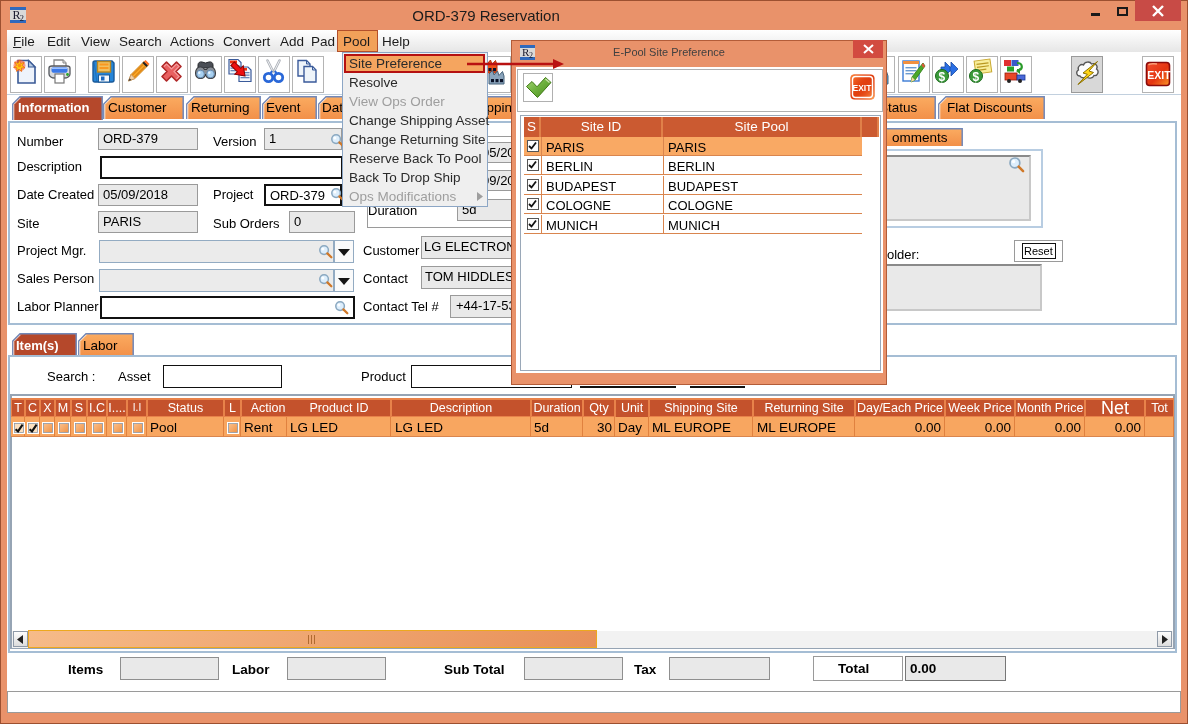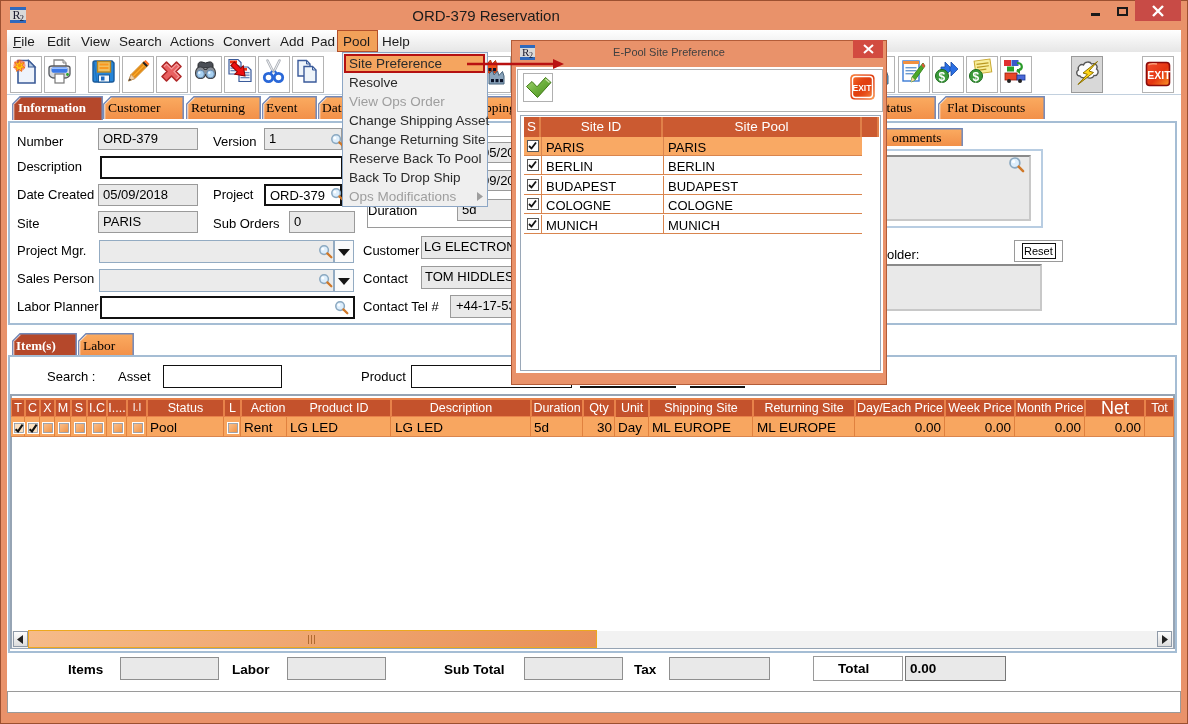--- a/index.html
+++ b/index.html
@@ -3,21 +3,21 @@
 * { margin:0; padding:0; box-sizing:border-box; }
 html,body { width:1188px; height:724px; overflow:hidden; }
 body { font-family:"Liberation Sans", sans-serif; position:relative; background:#ededed; }
 .a { position:absolute; }
 .lbl { position:absolute; font-size:13px; color:#000; white-space:nowrap; }
 .inp { position:absolute; font-size:13px; color:#000; line-height:19px; padding-left:4px; white-space:nowrap; overflow:hidden; }
 .ig { background:#e9e9e9; border:1px solid #9a9a9a; }
 .iw { background:#fff; border:2px solid #111; }
 .tbtn { position:absolute; width:32px; height:37px; background:#fff; border:1px solid #b4b4b4; }
 .mi { position:absolute; font-size:13.5px; color:#1b1b1b; }
-.tabtx { position:absolute; font-size:13.5px; color:#000; white-space:nowrap;font-family:Liberation Serif, serif; }
+.tabtx { position:absolute; font-size:13.5px; color:#000; white-space:nowrap; }
 .mitem { position:absolute; font-size:13.5px; color:#2a2a2a; white-space:nowrap; }
 .dis { color:#9e9e9e; }
 .sb { position:absolute; background:#e9e9e9; border:1px solid #8f8f8f; }
 .bl { font-weight:bold; font-size:13.5px; position:absolute; color:#000; white-space:nowrap; }
 .dtab-hd { position:absolute; color:#fff; font-size:13.5px; text-align:center; border-right:2px solid #e08049; overflow:hidden; }
 </style></head><body>
 <div class="a" style="left:0;top:0;width:1188px;height:724px;background:#fff"></div>
 <div class="a" style="left:0;top:0;width:1188px;height:30px;background:#e9926a"></div>
 <div class="a" style="left:0;top:0;width:7px;height:724px;background:#e9926a"></div>
 <div class="a" style="left:1181px;top:0;width:7px;height:724px;background:#e9926a"></div>

